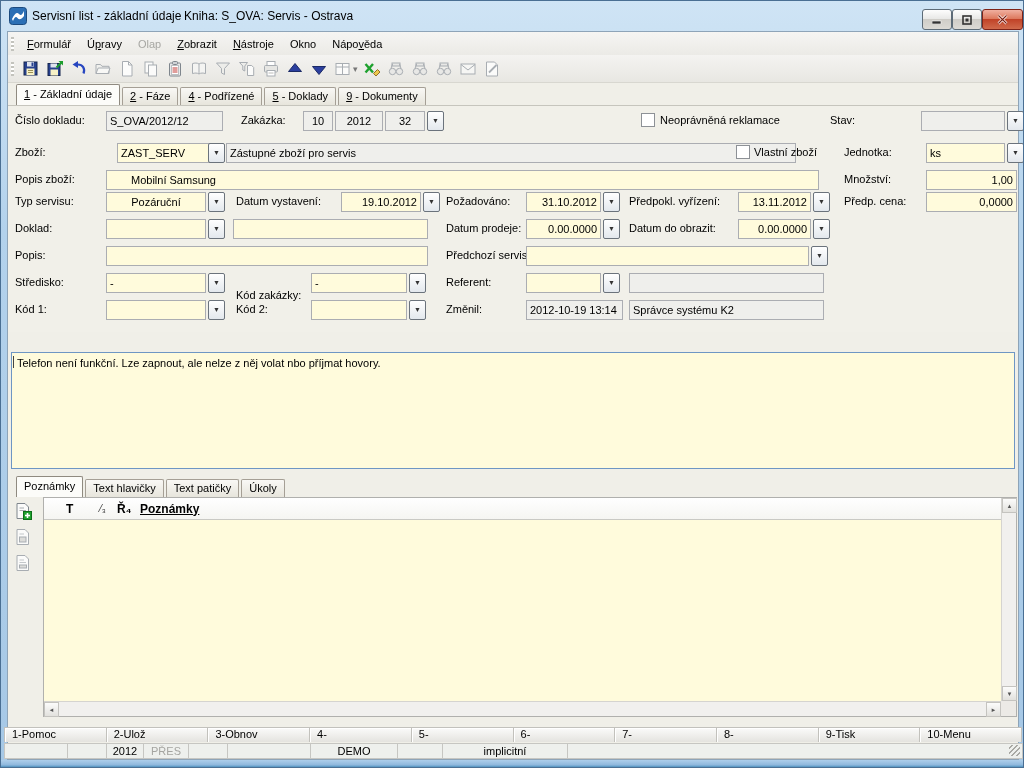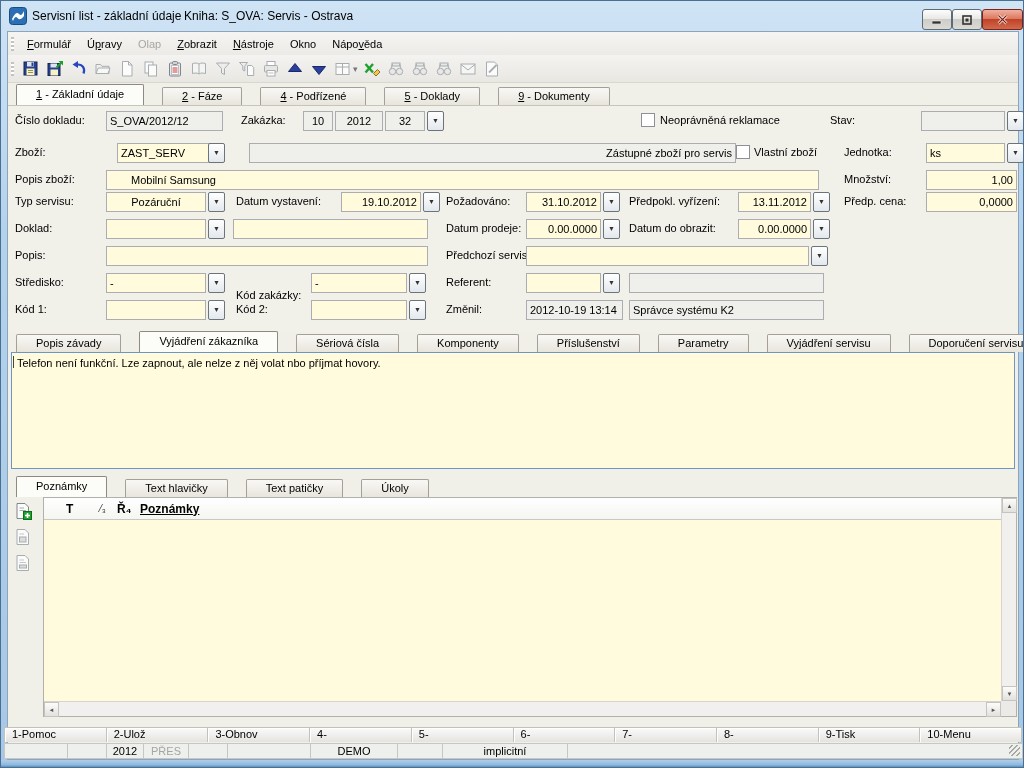--- a/index.html
+++ b/index.html
@@ -25,22 +25,22 @@
         background:linear-gradient(#f6f5f3,#ebeae6);border-bottom:1px solid #dddcd6;}
   .vgrip{width:3px;height:14px;margin:0 5px 0 3px;background:repeating-linear-gradient(180deg,#c3c3bd 0 2px,#ffffff 2px 4px);}
   .mi{padding:3px 8px;font-size:11px;cursor:default;}
   .mi.dis{color:#a7a7a3;}
   .toolbar{position:absolute;left:7px;top:54px;width:1010px;height:27px;display:flex;align-items:center;
         background:linear-gradient(#f4f3f1,#e8e7e2);border-bottom:1px solid #d8d7d0;}
   .tbtn{width:23px;height:22px;display:flex;align-items:center;justify-content:center;margin-right:1px;}
   .tbcaret{font-size:9px;color:#777;margin:0 3px 0 -2px;}
   
   .tabstrip{position:absolute;display:flex;align-items:flex-end;padding-left:8px;box-sizing:border-box;}
-  .tab{height:17px;line-height:17px;padding:0 19px;border:1px solid #a59f95;border-bottom:none;
-       border-radius:2px 2px 0 0;background:linear-gradient(#f9f8f5,#e7e5dc);margin-right:18px;
+  .tab{height:17px;line-height:17px;padding:0 7px;border:1px solid #a59f95;border-bottom:none;
+       border-radius:2px 2px 0 0;background:linear-gradient(#f9f8f5,#e7e5dc);margin-right:2px;
        font-size:11px;white-space:nowrap;cursor:default;position:relative;}
   .tab.active{background:#fcfcf9;height:20px;line-height:19px;z-index:3;border-color:#8f8a80;}
   #maintabs{left:7px;top:81px;width:1011px;height:23px;}
   #detailtabs{left:7px;top:330px;width:1011px;height:21px;}
   #notestabs{left:7px;top:476px;width:1011px;height:20px;}
   
   .formpanel{position:absolute;left:7px;top:104px;width:1010px;height:226px;background:#f1f0e9;border-top:1px solid #c6c5bd;}
   .lbl{position:absolute;font-size:11px;line-height:13px;white-space:nowrap;}
   .fld{position:absolute;height:20px;box-sizing:border-box;border:1px solid #abadb2;background:#fffbdc;
        font-size:11px;line-height:18px;padding:0 3px;white-space:nowrap;overflow:hidden;}
@@ -297,21 +297,21 @@
   <div class="dd" style="left:426px;top:110px;">▼</div>
   <div class="cb" style="left:640px;top:112px;"></div>
   <span class="lbl" style="left:659px;top:113px;text-align:right;">Neoprávněná reklamace</span>
   <span class="lbl" style="left:829px;top:113px;">Stav:</span>
   <div class="fld ro" style="left:920px;top:110px;width:84px;"></div>
   <div class="dd" style="left:1006px;top:110px;">▼</div>
 
   <span class="lbl" style="left:14px;top:145px;">Zboží:</span>
   <div class="fld" style="left:116px;top:142px;width:100px;">ZAST_SERV</div>
   <div class="dd" style="left:207px;top:142px;">▼</div>
-  <div class="fld ro" style="left:248px;top:142px;width:487px;text-align:right;">Zástupné zboží pro servis</div>
+  <div class="fld ro" style="left:225px;top:142px;width:570px;">Zástupné zboží pro servis</div>
   <div class="cb" style="left:735px;top:144px;"></div>
   <span class="lbl" style="left:753px;top:145px;">Vlastní zboží</span>
   <span class="lbl" style="left:843px;top:145px;">Jednotka:</span>
   <div class="fld" style="left:925px;top:142px;width:79px;">ks</div>
   <div class="dd" style="left:1006px;top:142px;">▼</div>
 
   <span class="lbl" style="left:14px;top:172px;">Popis zboží:</span>
   <div class="fld" style="left:105px;top:169px;width:713px;padding-left:24px;">Mobilní Samsung</div>
   <span class="lbl" style="left:843px;top:172px;">Množství:</span>
   <div class="fld num" style="left:925px;top:169px;width:91px;">1,00</div>
@@ -362,30 +362,20 @@
   <span class="lbl" style="left:14px;top:302px;">Kód 1:</span>
   <div class="fld" style="left:105px;top:299px;width:100px;"></div>
   <div class="dd" style="left:207px;top:299px;">▼</div>
   <span class="lbl" style="left:235px;top:302px;">Kód 2:</span>
   <div class="fld" style="left:310px;top:299px;width:96px;"></div>
   <div class="dd" style="left:408px;top:299px;">▼</div>
   <span class="lbl" style="left:445px;top:302px;">Změnil:</span>
   <div class="fld ro" style="left:525px;top:299px;width:97px;">2012-10-19 13:14</div>
   <div class="fld ro" style="left:628px;top:299px;width:195px;">Správce systému K2</div>
 
-  <div class="tabstrip" id="detailtabs">
-      <div class="tab">Popis závady</div>
-      <div class="tab active">Vyjádření zákazníka</div>
-      <div class="tab">Sériová čísla</div>
-      <div class="tab">Komponenty</div>
-      <div class="tab">Příslušenství</div>
-      <div class="tab">Parametry</div>
-      <div class="tab">Vyjádření servisu</div>
-      <div class="tab">Doporučení servisu</div>
-    </div>
   <div class="statement">
     <span>Telefon není funkční. Lze zapnout, ale nelze z něj volat nbo příjmat hovory.</span>
   </div>
   <div class="caret"></div>
 
   <div class="tabstrip" id="notestabs">
       <div class="tab active">Poznámky</div>
       <div class="tab">Text hlavičky</div>
       <div class="tab">Text patičky</div>
       <div class="tab">Úkoly</div>

